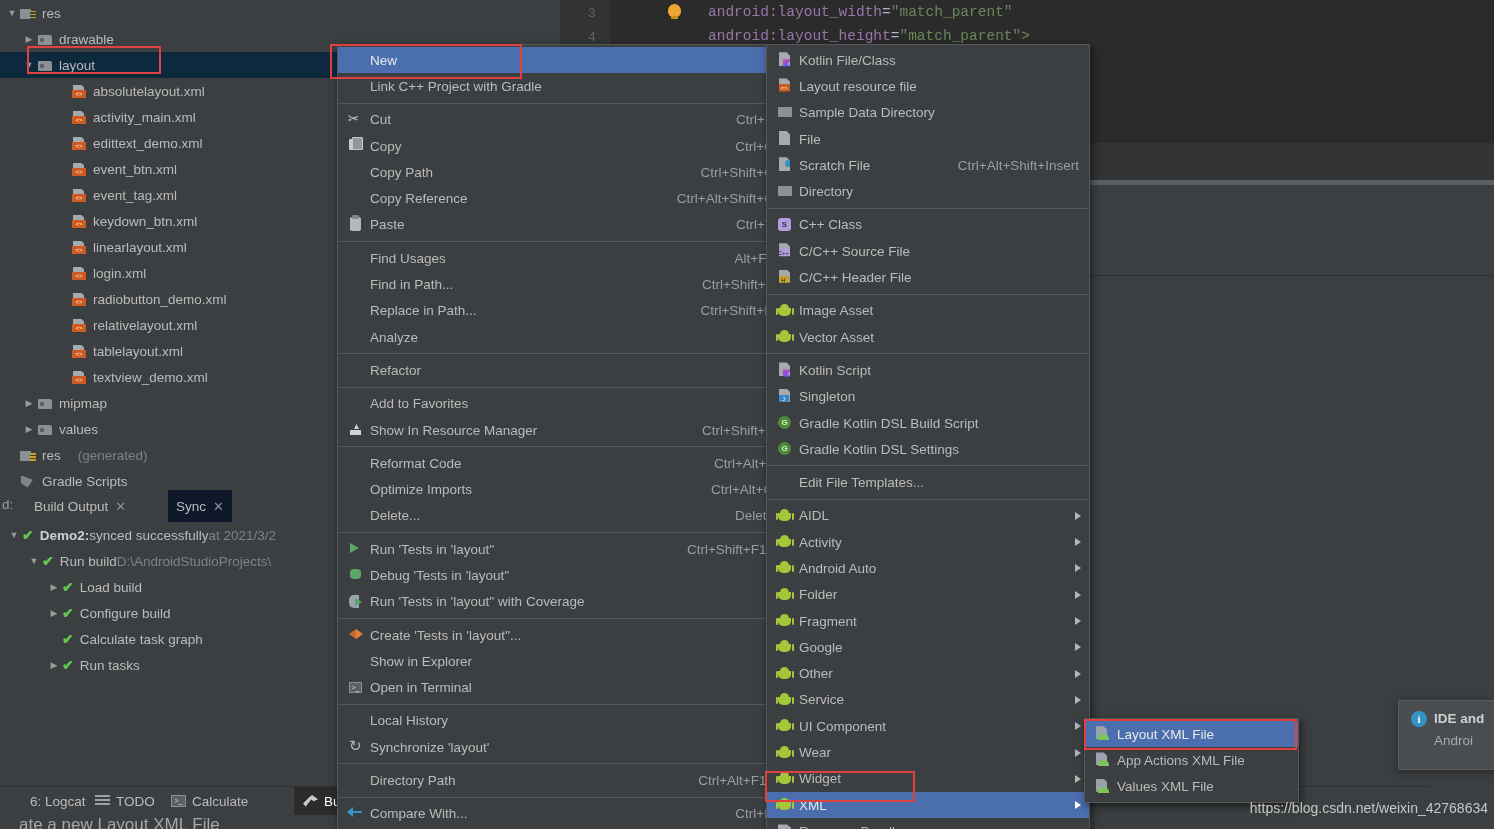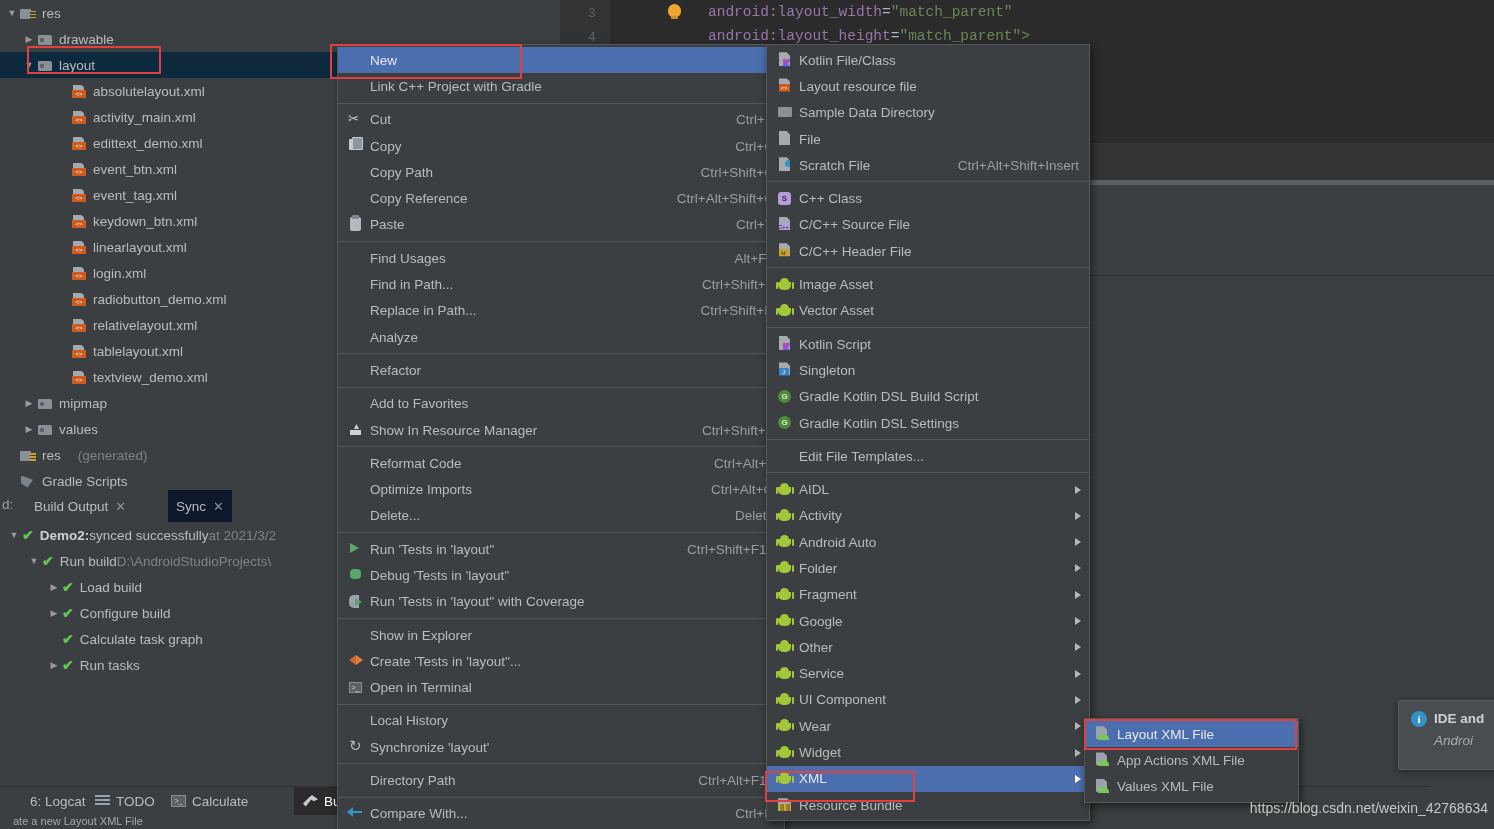--- a/index.html
+++ b/index.html
@@ -96,21 +96,21 @@
   .bold { font-weight:bold; color:#cfcfcf; }
   .gray { color:#7f8386; }
 
   
   #bottom-bar { position:absolute; left:0; top:786px; width:1430px; height:28px; background:#3c3f41;
                 border-top:1px solid #2f3133; }
   .bb-item { position:absolute; top:0; height:28px; display:flex; align-items:center;
              padding:0 9px; color:#bbbbbb; font-size:13.5px; }
   .bb-item.active { background:#2b2b2b; color:#ffffff; }
   #status-line { position:absolute; left:0; top:815px; width:1494px; height:14px;
-                 color:#a7a7a7; font-size:11px; padding-left:13px; white-space:nowrap; }
+                 color:#a7a7a7; font-size:17px; padding-left:19px; white-space:nowrap; }
 
   
   .menu {
     position:absolute; background:#3c3f41; border:1px solid #555759;
     box-shadow:2px 3px 8px rgba(0,0,0,.55); padding:2px 0; z-index:40;
   }
   .mi { height:26.3px; display:flex; align-items:center; position:relative;
         padding:0 10px 0 8px; white-space:nowrap; color:#bbbbbb; }
   .mi.hl { background:#4b6eaf; color:#e8e8e8; }
   .mi .mi-ic { width:20px; flex:0 0 20px; position:relative; height:18px; margin-right:4px; }
@@ -201,21 +201,21 @@
   .redbox { position:absolute; border:2px solid #e04040; z-index:90; pointer-events:none; }
 
   
   #notif { position:absolute; left:1398px; top:700px; width:110px; height:70px;
            background:#4a4d4f; border:1px solid #5a5d5f; border-radius:2px;
            box-shadow:0 2px 8px rgba(0,0,0,.4); z-index:60; overflow:hidden; }
   #notif .ninfo { position:absolute; left:12px; top:10px; width:16px; height:16px;
            background:#3592c4; border-radius:50%; color:#fff; font-size:11px;
            text-align:center; line-height:16px; font-weight:bold; font-family:"Liberation Serif",serif; }
   #notif .ntitle { position:absolute; left:35px; top:10px; font-weight:bold; color:#cfcfcf; font-size:13.5px; white-space:nowrap;}
-  #notif .nbody { position:absolute; left:35px; top:32px; color:#a8abad; font-size:13.5px; white-space:nowrap;font-style:italic;}
+  #notif .nbody { position:absolute; left:35px; top:32px; color:#a8abad; font-size:13.5px; white-space:nowrap;}
 
   #watermark { position:absolute; right:6px; top:800px; color:#c7c7c7; font-size:14px;
                font-family:"Liberation Sans", sans-serif; z-index:70; white-space:nowrap; }
 </style>
 </head>
 <body>
 
 <div class="root">
 
   <div id="project-tree">
@@ -541,26 +541,26 @@
         <span class="mi-txt">Debug 'Tests in 'layout''</span>
       </div>
       <div class="mi">
         <span class="mi-ic">
           <span class="i-cov"></span>
         </span>
         <span class="mi-txt">Run 'Tests in 'layout'' with Coverage</span>
       </div>
       <div class="msep"></div>
       <div class="mi">
-        <span class="mi-ic"></span>
-        <span class="mi-txt">Show in Explorer</span>
-      </div>
-      <div class="mi">
         <span class="mi-ic"><span class="i-create"></span></span>
         <span class="mi-txt">Create 'Tests in 'layout''...</span>
+      </div>
+      <div class="mi">
+        <span class="mi-ic"></span>
+        <span class="mi-txt">Show in Explorer</span>
       </div>
       <div class="mi">
         <span class="mi-ic">
           <span class="i-term">&gt;_</span>
         </span>
         <span class="mi-txt">Open in Terminal</span>
       </div>
       <div class="msep"></div>
       <div class="mi">
         <span class="mi-ic"></span>
@@ -609,20 +609,26 @@
           <span class="i-file"></span>
         </span>
         <span class="mi-txt">File</span>
       </div>
       <div class="mi">
         <span class="mi-ic">
           <span class="i-scratch"></span>
         </span>
         <span class="mi-txt">Scratch File</span>
         <span class="mi-key">Ctrl+Alt+Shift+Insert</span>
+      </div>
+      <div class="mi">
+        <span class="mi-ic">
+          <span class="i-folder2"></span>
+        </span>
+        <span class="mi-txt">Directory</span>
       </div>
       <div class="msep"></div>
       <div class="mi">
         <span class="mi-ic">
           <span class="i-sclass">S</span>
         </span>
         <span class="mi-txt">C++ Class</span>
       </div>
       <div class="mi">
         <span class="mi-ic">

